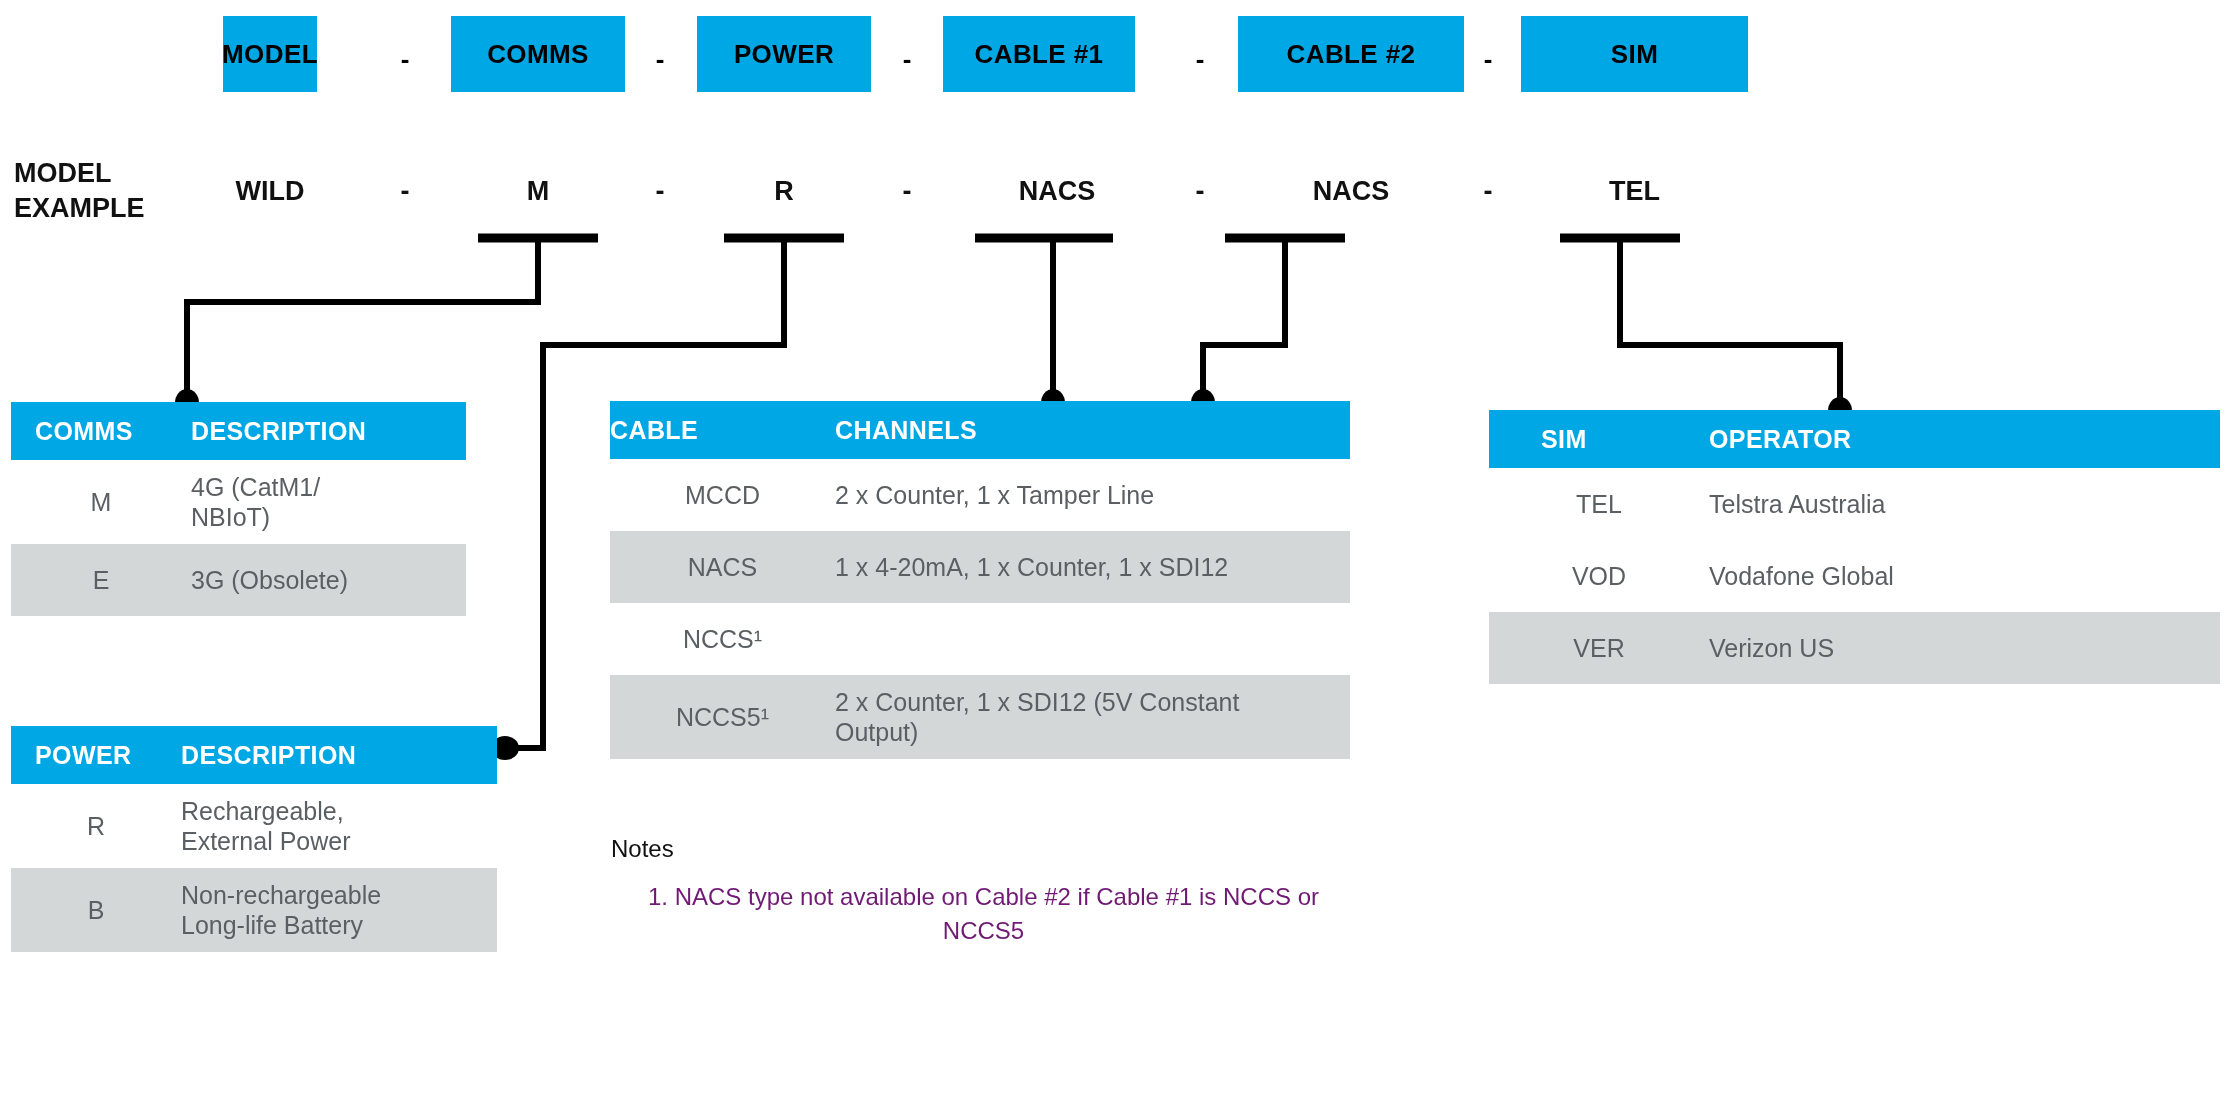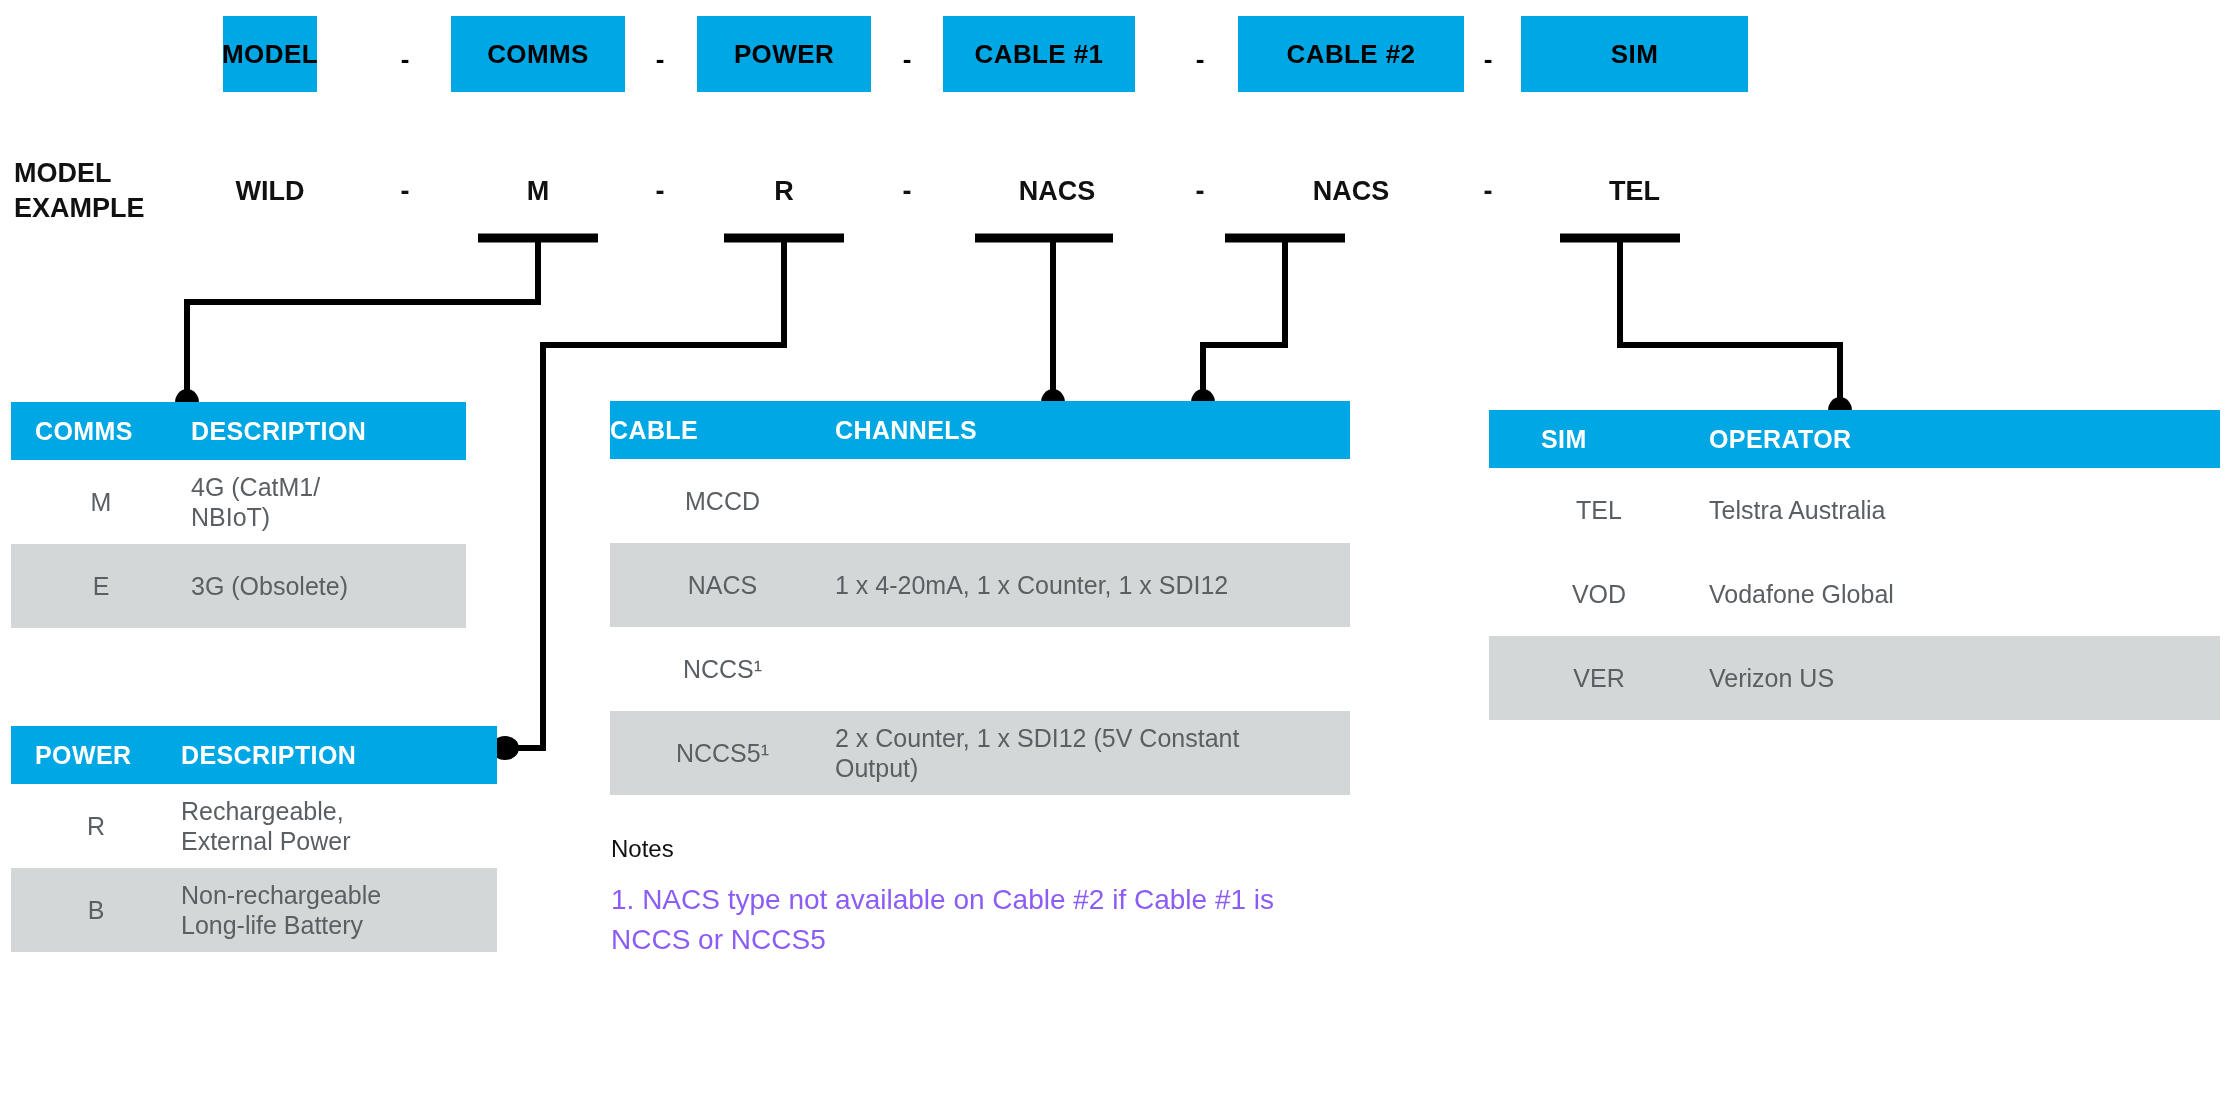--- a/index.html
+++ b/index.html
@@ -83,32 +83,32 @@
   .tbl-cable .c2{width:515px;padding-right:14px;box-sizing:border-box;}
   .tbl-cable .thead .c1{box-sizing:border-box;justify-content:flex-start;width:225px;}
   .tbl-cable .thead .c2{width:515px;text-align:right;}
 
   .tbl-sim{left:1489px;top:410px;width:731px;}
   .tbl-sim .c1{width:220px;}
   .tbl-sim .c2{width:511px;padding-right:10px;box-sizing:border-box;text-align:center;}
   .tbl-sim .thead .c1{padding-left:52px;box-sizing:border-box;justify-content:flex-start;width:220px;}
   .tbl-sim .thead .c2{width:511px;}
 
-  .h1line{height:84px;}
+  .h1line{height:72px;}
   .h2line{height:84px;}
   .cellwrap{line-height:1.22;}
 
   
   .notes-title{
     position:absolute;left:611px;top:835px;
     font-size:24px;color:#111;
   }
   .notes-body{
     position:absolute;left:611px;top:880px;width:745px;
-    font-size:28px;color:#8b5cf6;line-height:1.42;
+    font-size:24px;color:#701a75;line-height:1.42;text-align:center;
   }
 </style>
 </head>
 <body>
 
 <div id="stage">
 
   <svg id="wires" viewBox="0 0 2225 1103" xmlns="http://www.w3.org/2000/svg">
     <g fill="none" stroke="#000000" stroke-width="6">
 
@@ -206,20 +206,21 @@
     </div>
   </div>
 
   <div class="tbl tbl-cable">
     <div class="thead">
       <div class="c1">CABLE</div>
       <div class="c2">CHANNELS</div>
     </div>
     <div class="trow h1line">
       <div class="c1">MCCD</div>
+      <div class="c2 cellwrap">2 x Counter, 1 x Tamper Line</div>
     </div>
     <div class="trow alt h1line">
       <div class="c1">NACS</div>
       <div class="c2 cellwrap">1 x 4-20mA, 1 x Counter, 1 x SDI12</div>
     </div>
     <div class="trow h1line">
       <div class="c1">NCCS¹</div>
     </div>
     <div class="trow alt h2line">
       <div class="c1">NCCS5¹</div>

